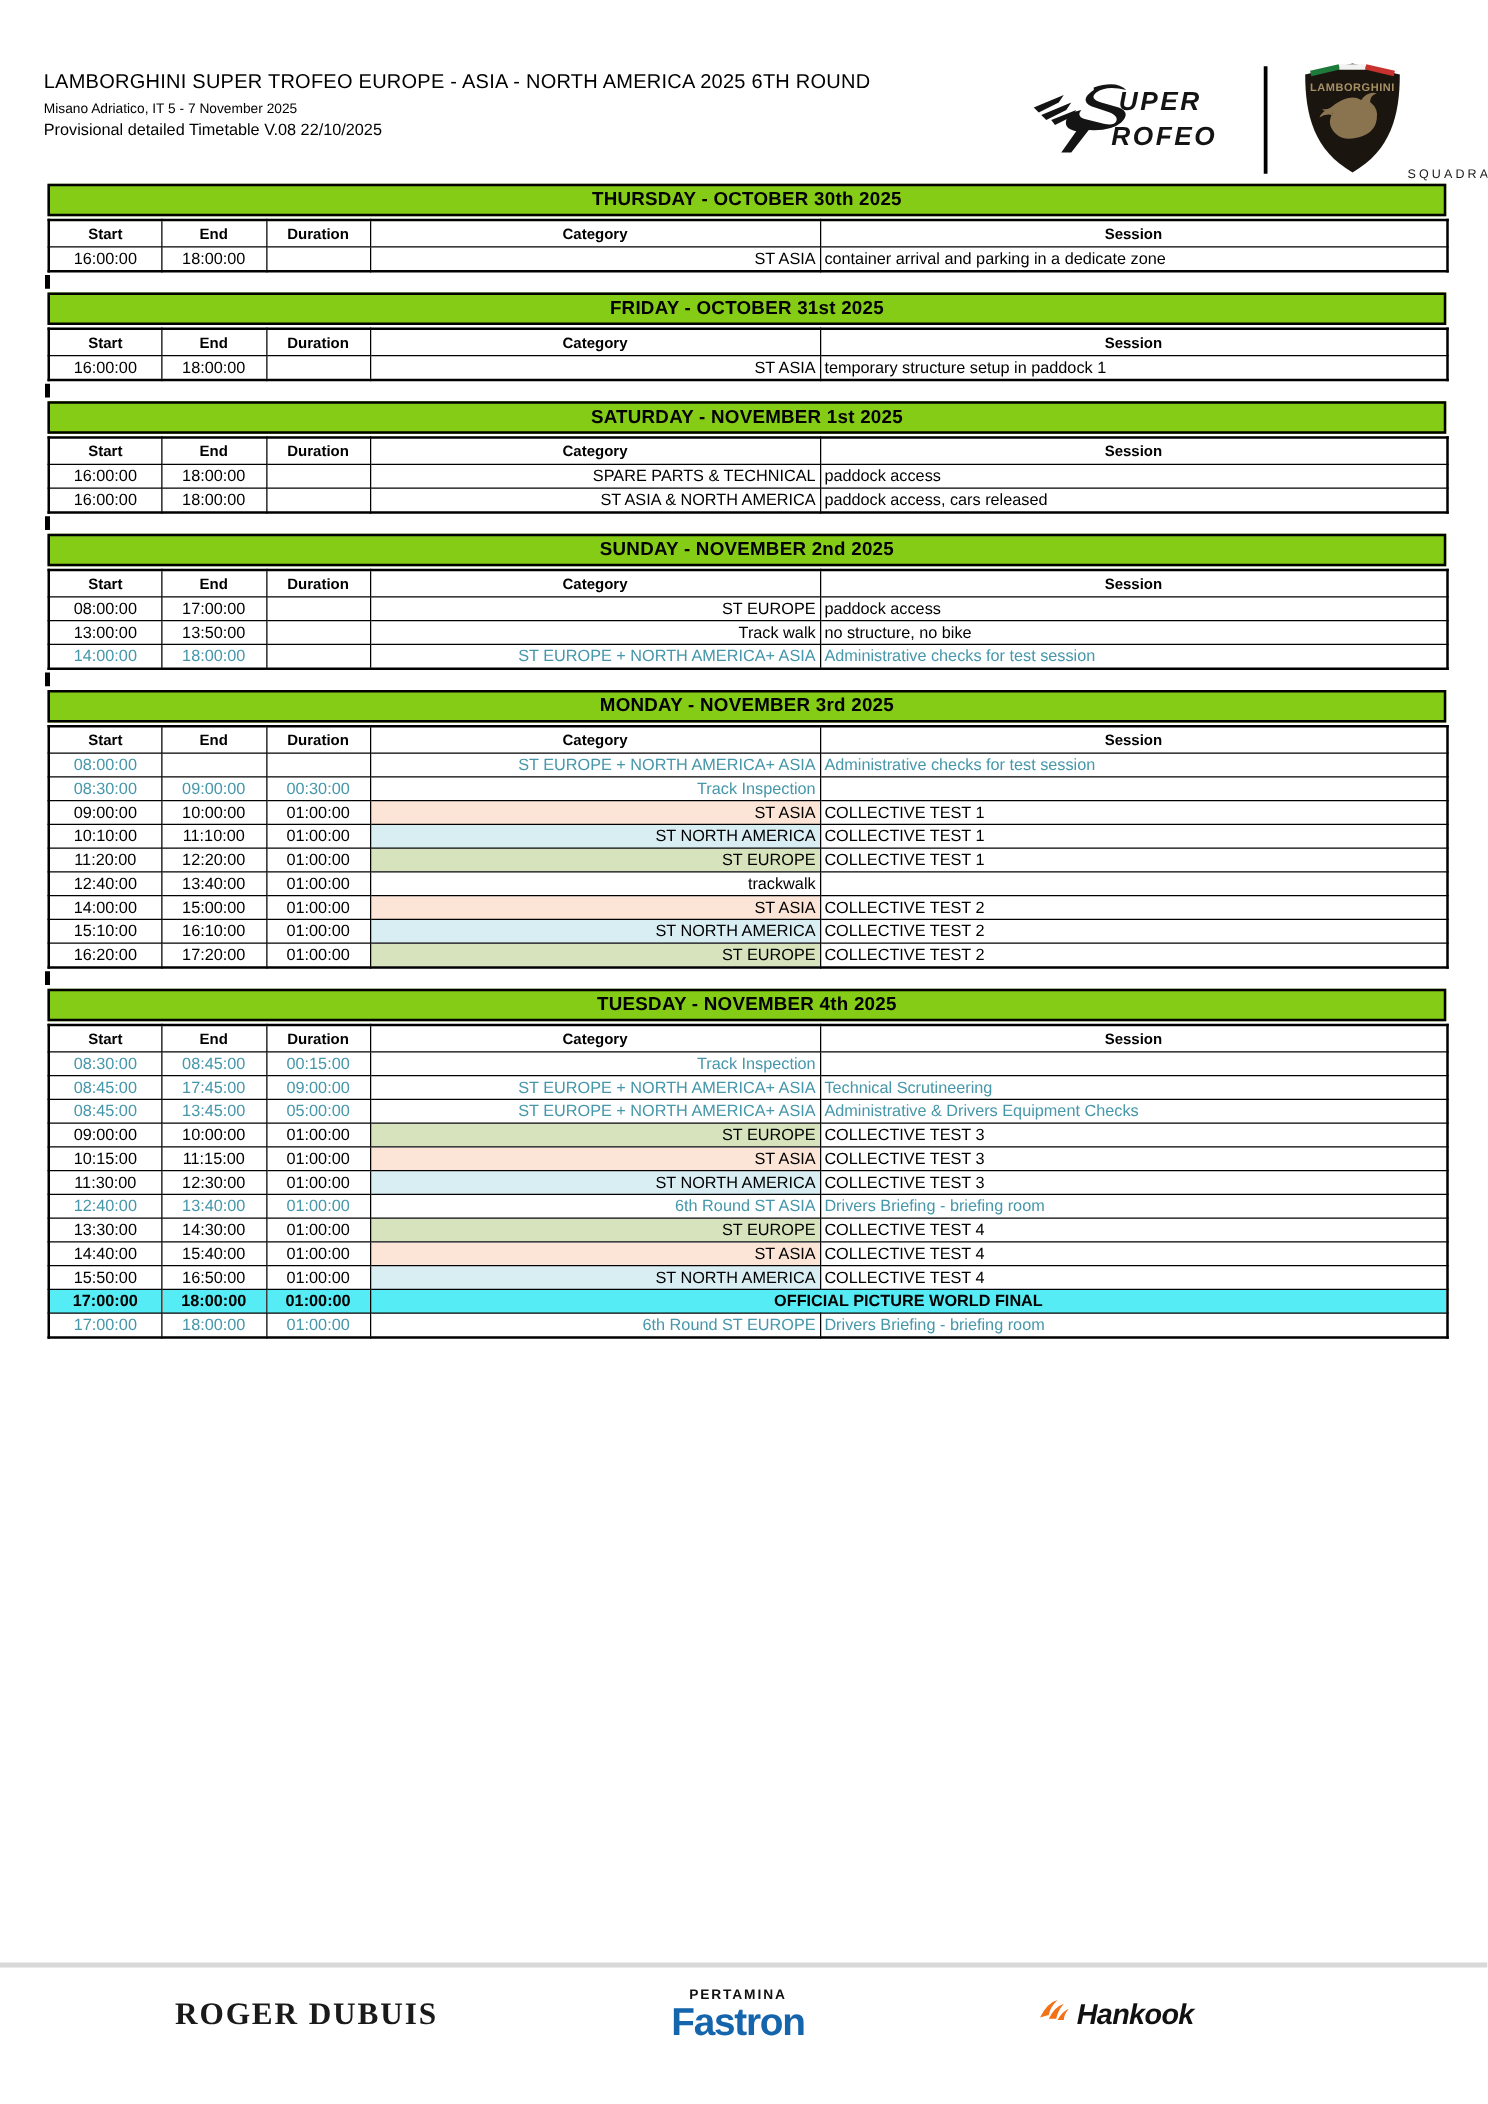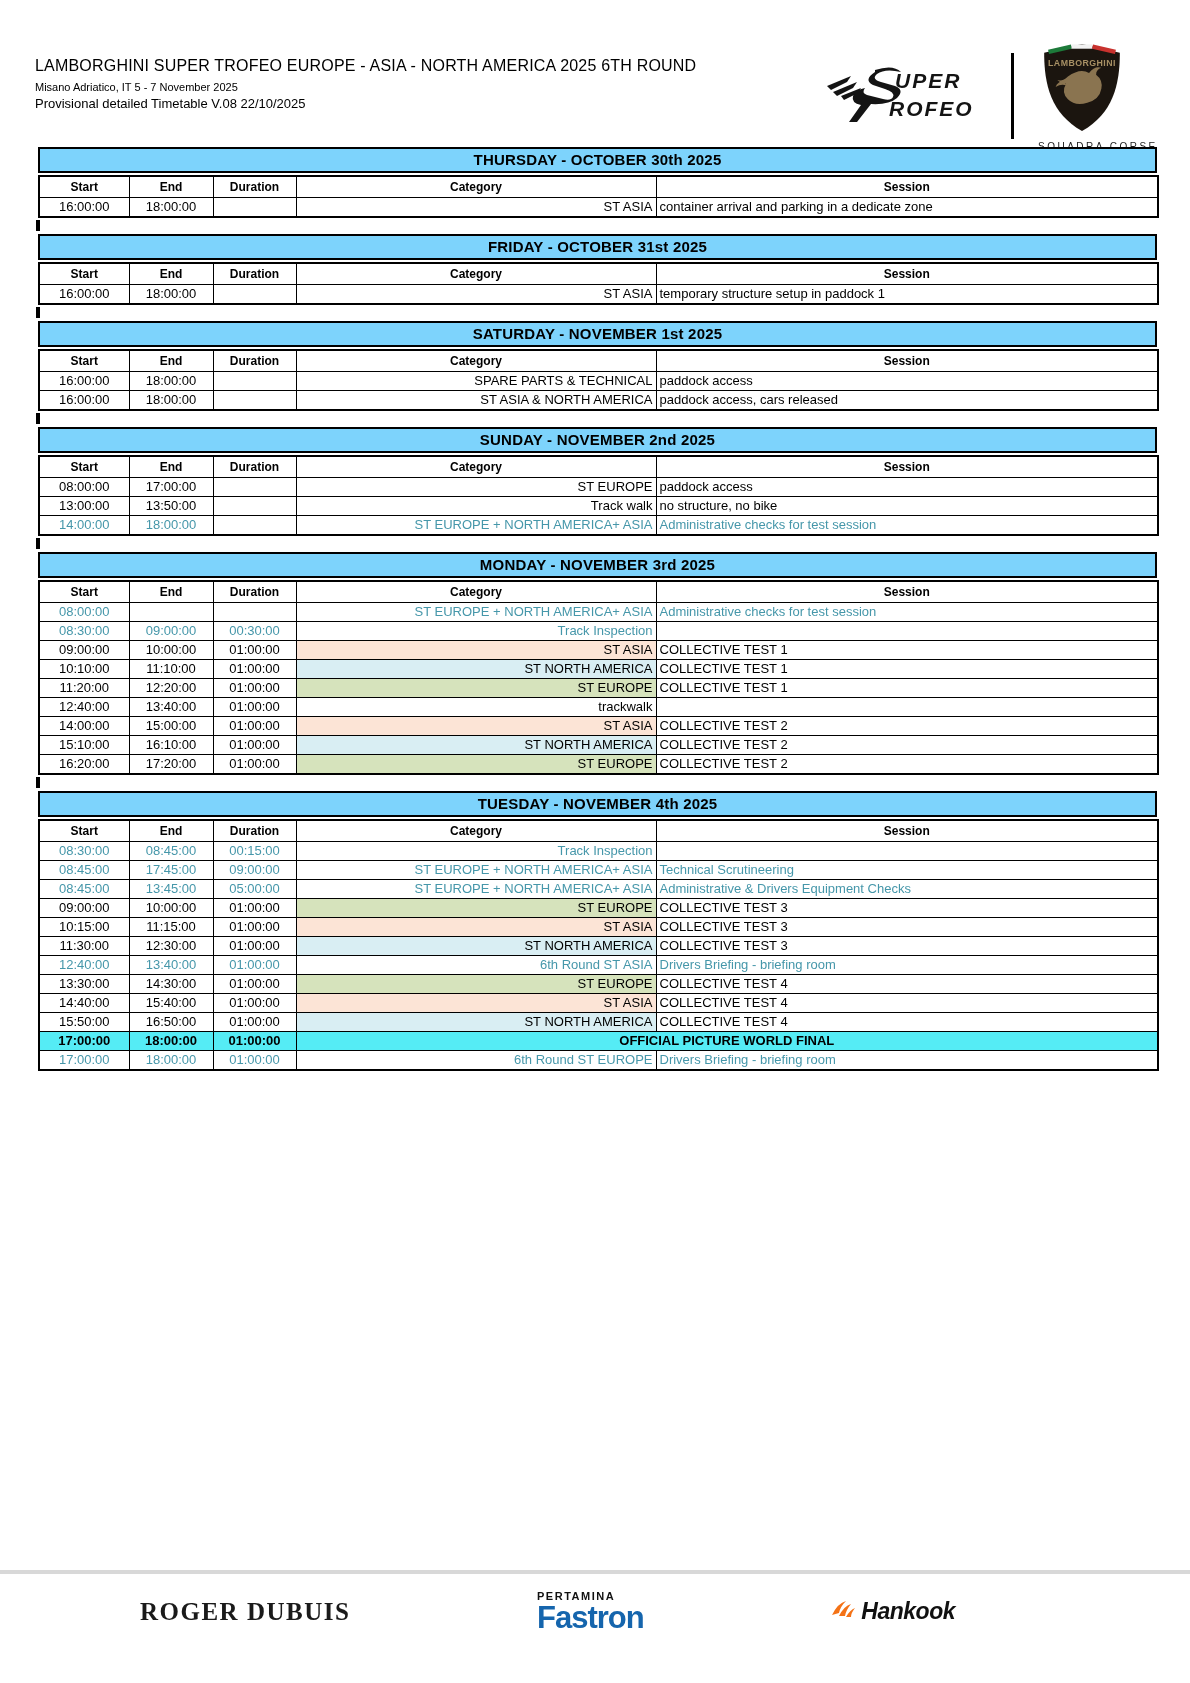--- a/index.html
+++ b/index.html
@@ -10,27 +10,27 @@
     overflow:hidden;
   }
   
   .doc-header { position:absolute; left:35px; top:56px; line-height:1.3; }
   .doc-title  { font-size:16px; font-weight:500; letter-spacing:.2px; }
   .doc-sub    { font-size:11px; font-weight:500; margin-top:3px; }
   .doc-ver    { font-size:13px; font-weight:400; margin-top:2px; }
 
   .logo-area { position:absolute; top:46px; right:26px; display:flex; align-items:center; gap:24px; height:100px; }
   .logo-divider { width:3px; height:86px; background:#000; }
-  .shield-wrap { display:flex; flex-direction:column; align-items:flex-start; width:126px; }
+  .shield-wrap { display:flex; flex-direction:row; align-items:flex-end; width:126px; }
   .squadra { font-size:10px; letter-spacing:2.5px; margin-top:4px; color:#1a1a1a; font-weight:500; white-space:nowrap; }
 
   
   .tables { position:absolute; top:147px; left:38px; width:1119px; }
   .day-bar {
-    border:2px solid #000; background:#7dd3fc; text-align:center;
+    border:2px solid #000; background:#84cc16; text-align:center;
     font-weight:700; font-size:15px; padding:2px 0 3px 0; letter-spacing:.2px;
   }
   table.tt {
     width:100%; border-collapse:collapse; border:2px solid #000;
     margin-top:2px; table-layout:fixed; background:#fff;
   }
   .tt th {
     font-size:12px; font-weight:700; padding:3px 8px; border:1px solid #000;
     text-align:center; background:#fff;
   }
@@ -48,21 +48,21 @@
   tr.cyan td { background:#55ecf5; font-weight:700; }
   td.merged  { text-align:center; font-weight:700; }
   .gap { height:16px; position:relative; }
   .gap .mark { position:absolute; left:-2px; top:2px; width:4px; height:11px; background:#000; }
 
   
   .footer { position:absolute; left:0; top:1570px; width:1190px; }
   .footer-line { height:4px; background:#d8d8d8; width:100%; }
   .sponsors { display:flex; align-items:center; justify-content:space-between; padding:16px 235px 0 140px; }
   .rd { font-family:"Liberation Serif", serif; font-weight:700; font-size:25px; letter-spacing:1.5px; color:#1a1a1a; white-space:nowrap; }
-  .fastron-wrap { }
+  .fastron-wrap { text-align:center; }
   .pertamina { font-size:11px; font-weight:700; letter-spacing:1.5px; color:#111; }
   .fastron   { font-size:31px; font-weight:700; color:#1565ad; letter-spacing:-1px; line-height:1; }
   .hankook { display:flex; align-items:center; gap:5px; }
   .hankook-text { font-size:23px; font-weight:700; font-style:italic; letter-spacing:-.5px; color:#111; white-space:nowrap; }
 </style>
 </head>
 <body>
 
 <div class="page">
 

